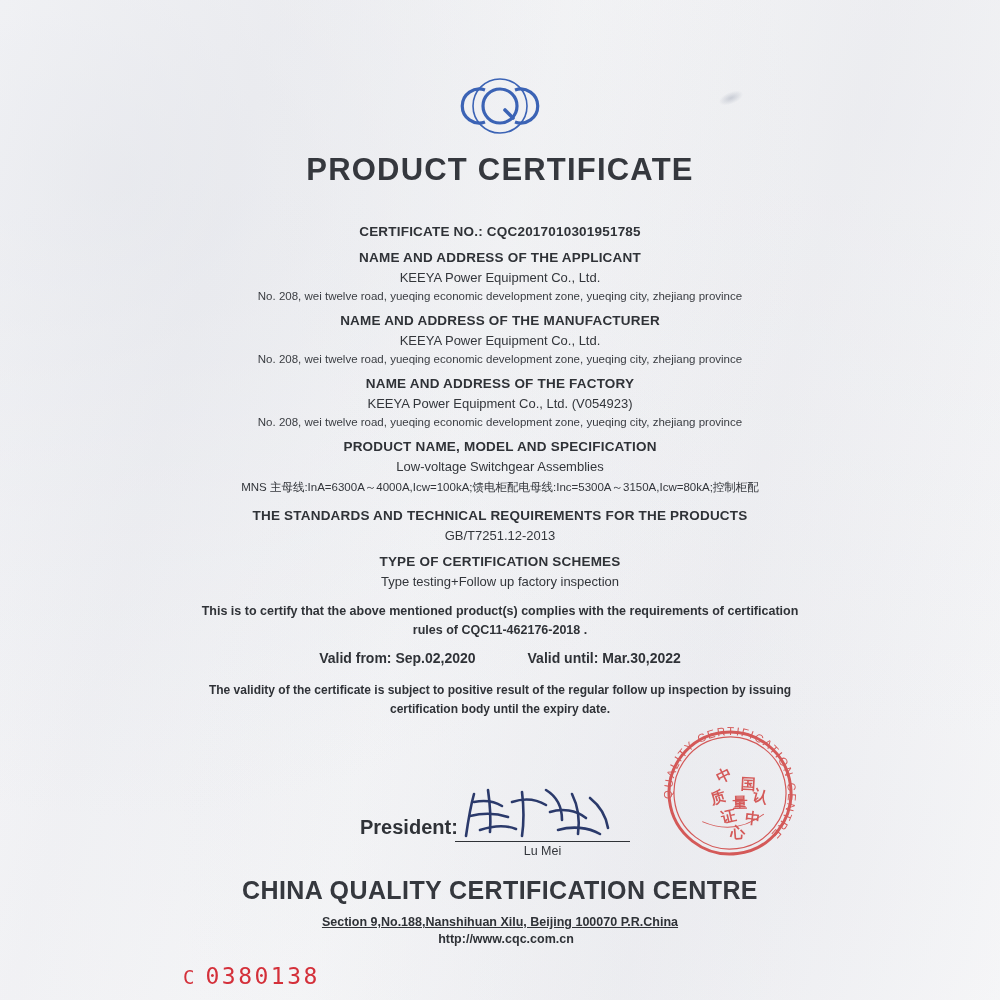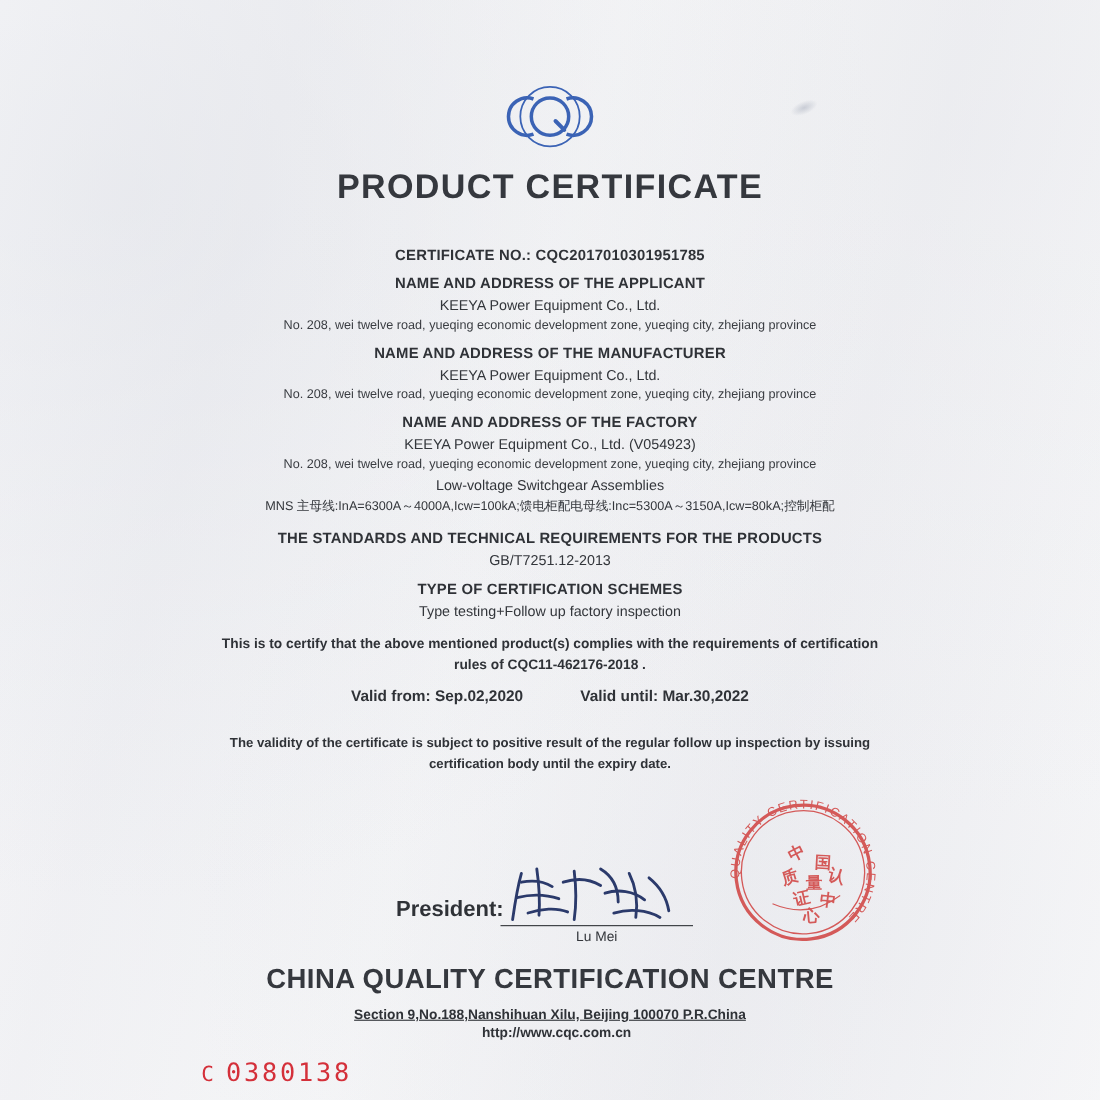--- a/index.html
+++ b/index.html
@@ -96,21 +96,21 @@
   .validity-row {
     margin-top: 11px;
     font-size: 14px;
     font-weight: bold;
     color: #2f3237;
     display: flex;
     justify-content: center;
     gap: 52px;
   }
   .validity-note {
-    margin-top: 26px;
+    margin-top: 15px;
     font-size: 12px;
     font-weight: bold;
     line-height: 1.55;
     color: #2f3237;
   }
 
   
   .president-area {
     position: absolute;
     top: 806px;
@@ -244,20 +244,21 @@
     <div class="line-small row-gap-3">No. 208, wei twelve road, yueqing economic development zone, yueqing city, zhejiang province</div>
 
     <div class="line-strong row-gap-1">NAME AND ADDRESS OF THE MANUFACTURER</div>
     <div class="line-normal row-gap-3">KEEYA Power Equipment Co., Ltd.</div>
     <div class="line-small row-gap-3">No. 208, wei twelve road, yueqing economic development zone, yueqing city, zhejiang province</div>
 
     <div class="line-strong row-gap-1">NAME AND ADDRESS OF THE FACTORY</div>
     <div class="line-normal row-gap-3">KEEYA Power Equipment Co., Ltd. (V054923)</div>
     <div class="line-small row-gap-3">No. 208, wei twelve road, yueqing economic development zone, yueqing city, zhejiang province</div>
 
+    <div class="line-strong row-gap-1">PRODUCT NAME, MODEL AND SPECIFICATION</div>
     <div class="line-normal row-gap-3">Low-voltage Switchgear Assemblies</div>
     <div class="line-spec row-gap-3">MNS  主母线:InA=6300A～4000A,Icw=100kA;馈电柜配电母线:Inc=5300A～3150A,Icw=80kA;控制柜配</div>
 
     <div class="line-strong row-gap-1">THE STANDARDS AND TECHNICAL REQUIREMENTS FOR THE PRODUCTS</div>
     <div class="line-normal row-gap-3">GB/T7251.12-2013</div>
 
     <div class="line-strong row-gap-1">TYPE OF CERTIFICATION SCHEMES</div>
     <div class="line-normal row-gap-3">Type testing+Follow up factory inspection</div>
 
     <div class="certify-note">

